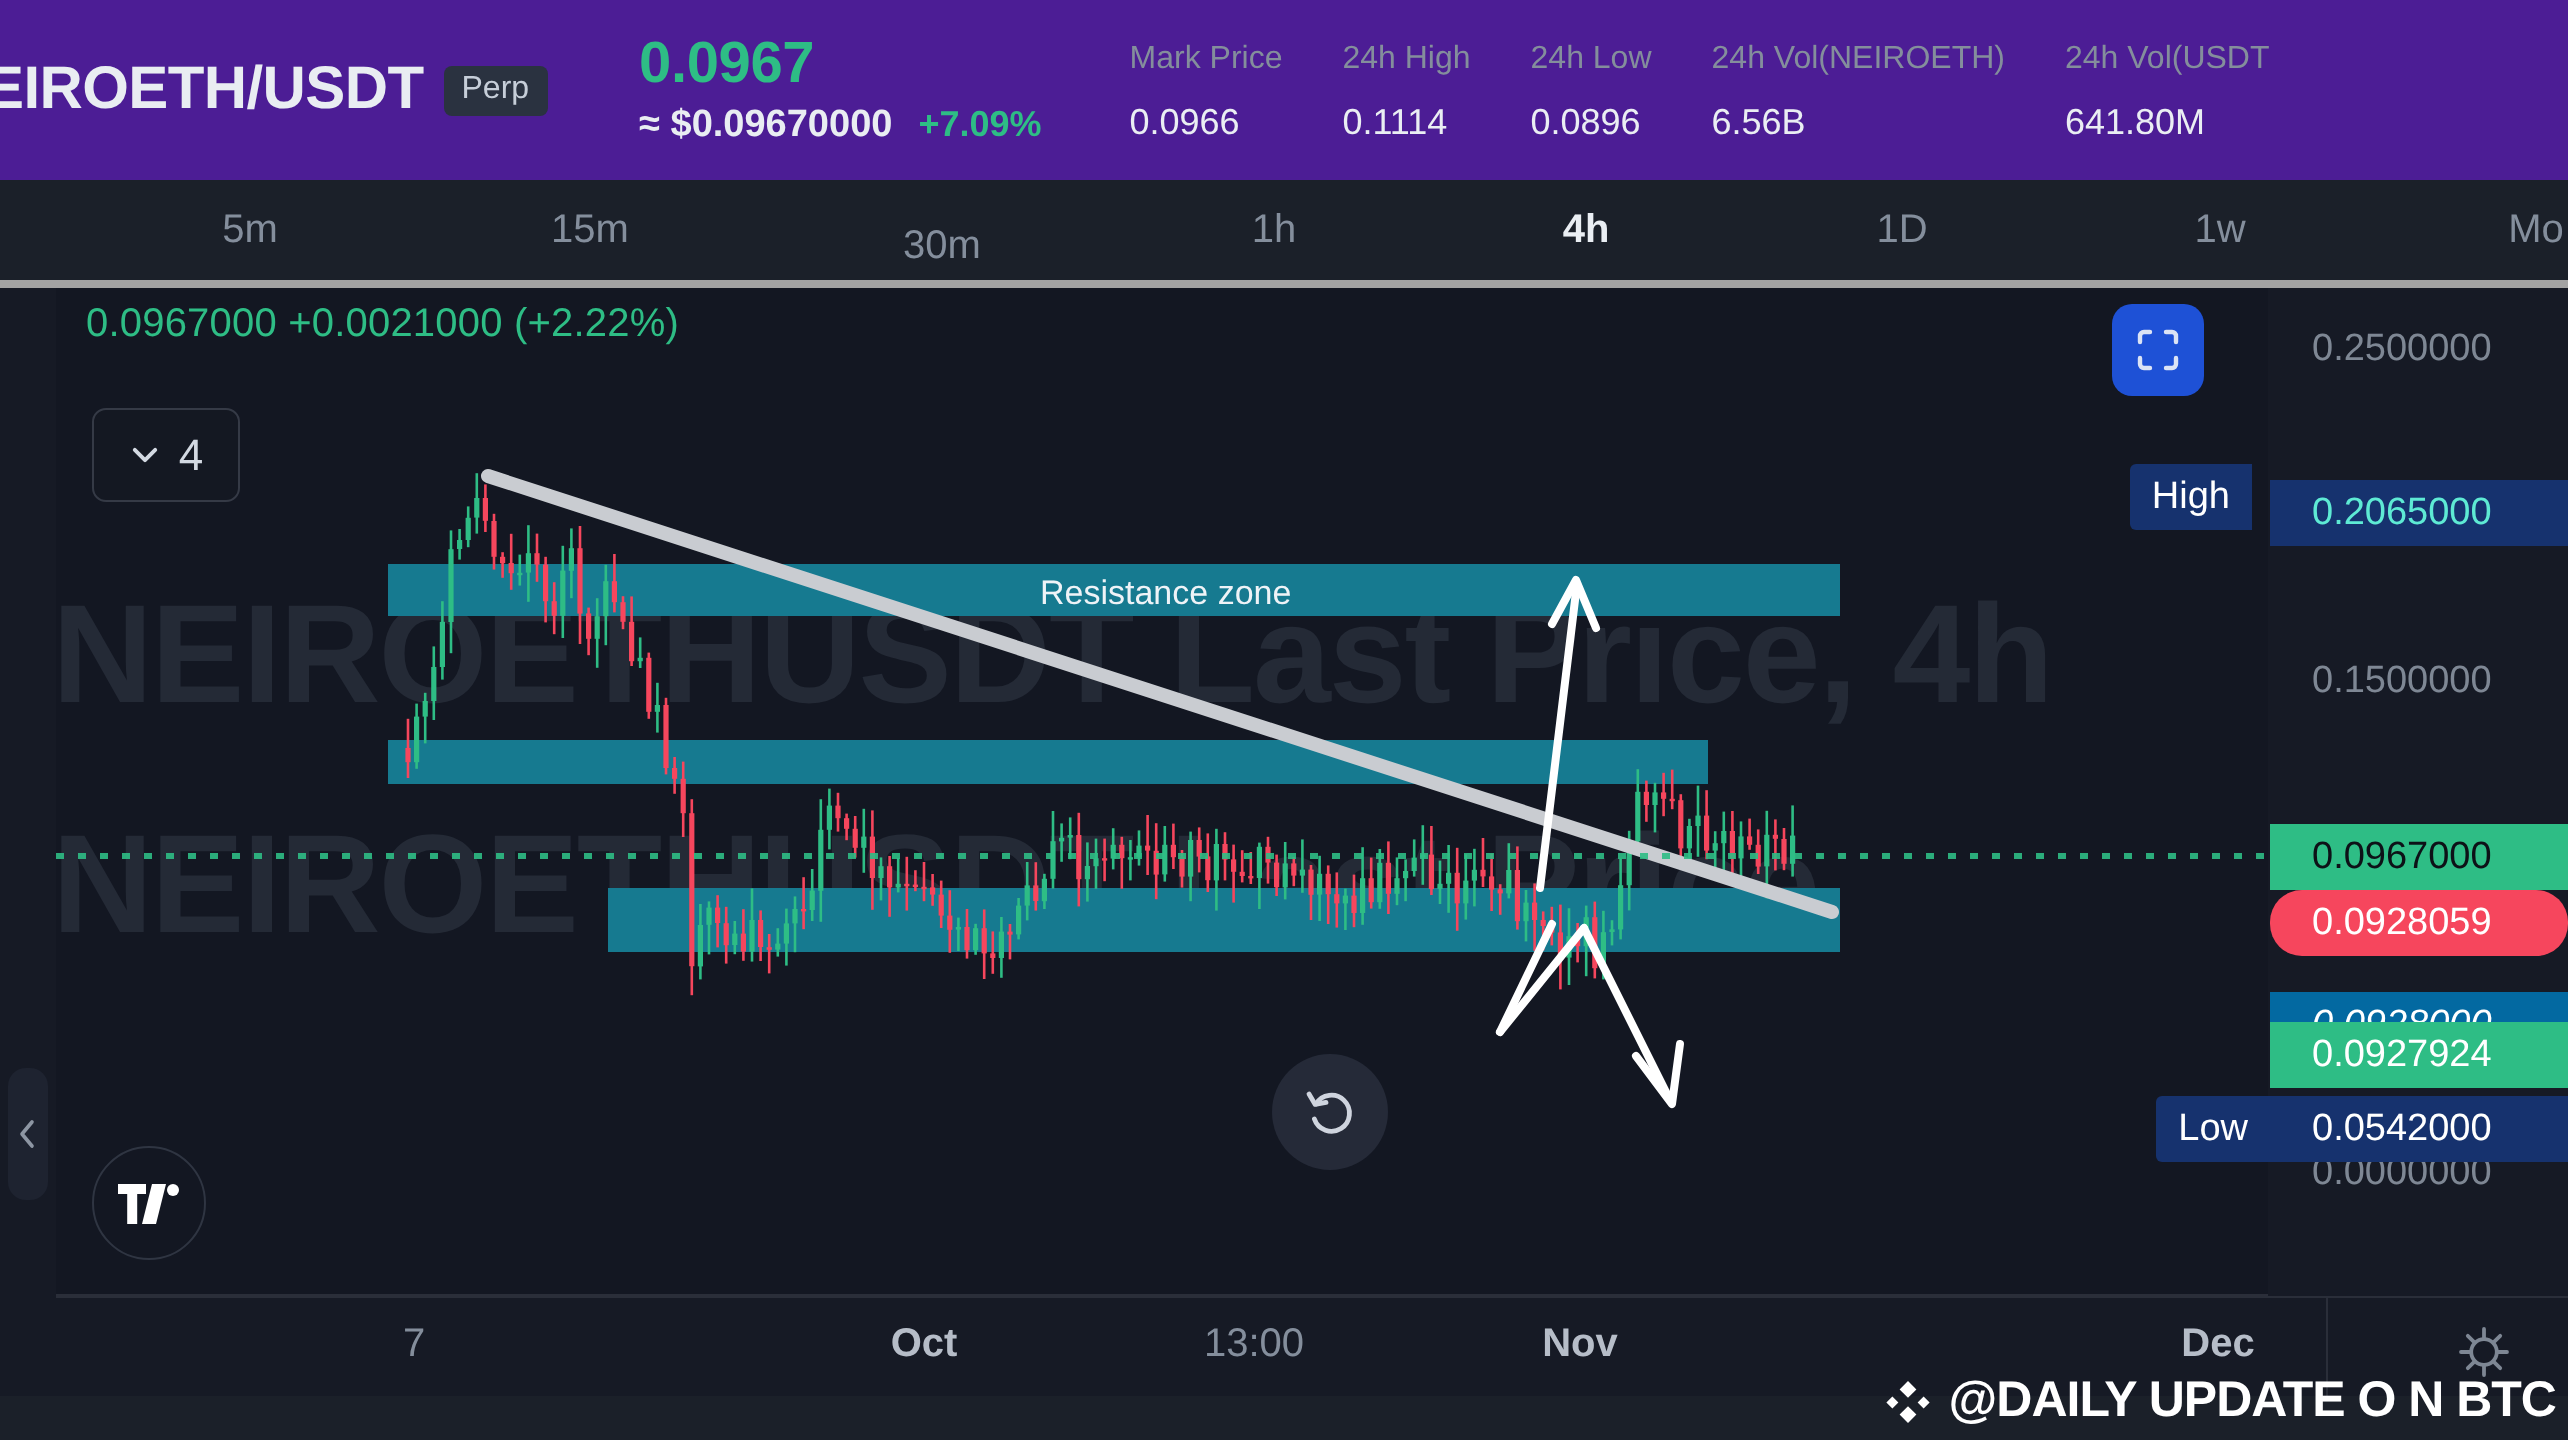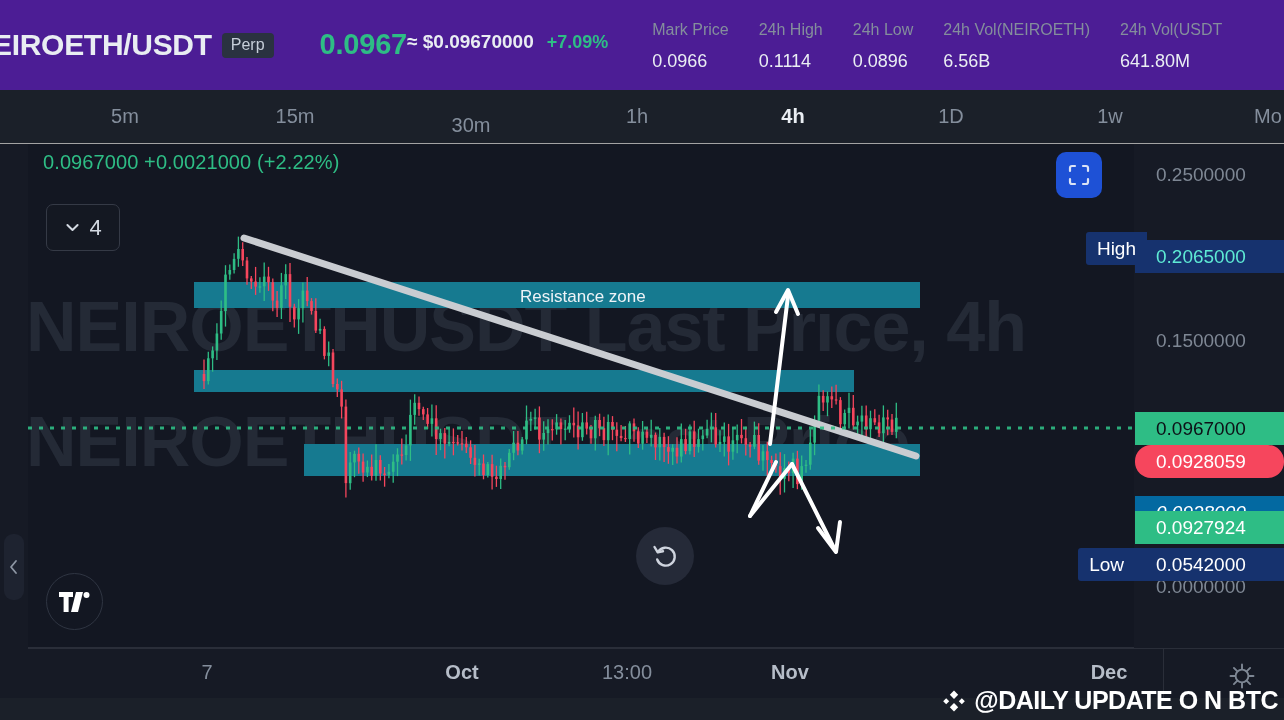--- a/index.html
+++ b/index.html
@@ -18,36 +18,36 @@
   }
   .sym-wrap{ display:flex; align-items:center; margin-left:-8px; }
   .symbol{
     font-size:30px; font-weight:700; color:#e9edf2; letter-spacing:-0.3px;
     white-space:nowrap;
   }
   .perp{
     margin-left:10px; background:#2a3240; color:#c6ced9;
     font-size:16px; padding:3px 9px 4px; border-radius:4px; font-weight:400;
   }
-  .price-block{ margin-left:46px; display:flex; flex-direction:row; justify-content:center; }
+  .price-block{ margin-left:46px; display:flex; flex-direction:column; justify-content:center; }
   .price-main{ font-size:29px; font-weight:700; color:#2ebd85; line-height:1.15; letter-spacing:-0.2px; }
   .price-sub{ display:flex; align-items:baseline; gap:13px; margin-top:3px; }
   .price-usd{ font-size:19px; color:#e9edf2; font-weight:600; }
   .price-chg{ font-size:18px; color:#2ebd85; font-weight:600; }
 
   .stats{ display:flex; margin-left:44px; gap:0; align-items:flex-start; }
   .stat{ display:flex; flex-direction:column; justify-content:center; padding-right:30px; }
   .stat-label{ font-size:16px; color:#848e9c; white-space:nowrap; line-height:1.5; }
   .stat-value{ font-size:18px; color:#eaeef3; margin-top:9px; white-space:nowrap; }
 
   
   .intervals{
     position:absolute; left:0; top:90px; width:1284px; height:54px;
     background:#1b2029; display:flex; align-items:center;
-    border-bottom:1px solid #a3a3a3;
+    border-bottom:4px solid #a3a3a3;
   }
   .iv{
     font-size:20px; color:#848e9c; text-align:center; cursor:pointer;
     user-select:none;
   }
   .iv.active{ color:#eaeef3; font-weight:700; }
 
   
   .chart-area{
     position:absolute; left:0; top:144px; width:1284px; height:576px;
@@ -632,21 +632,21 @@
         <path d="M8 2 L3 8 L8 14" stroke="#8d96a3" stroke-width="1.8" fill="none" stroke-linecap="round" stroke-linejoin="round"></path>
       </svg>
     </div>
 
     <div class="price-scale" id="price-scale">
         <div class="ps-tick" style="top: 20px;">0.2500000</div>
         <div class="ps-tick" style="top: 110px;">0.2000000</div>
         <div class="ps-tick" style="top: 186px;">0.1500000</div>
         <div class="ps-tick" style="top: 432px;">0.0000000</div>
         <div class="ps-badge" style="top: 96px; background: rgb(22, 50, 110); color: #5eead4;">0.2065000</div>
-        <div class="ps-tag" style="top: 88px; right: 137px; background: rgb(22, 50, 110);">High</div>
+        <div class="ps-tag" style="top: 88px; right: 158px; background: rgb(22, 50, 110);">High</div>
         <div class="ps-badge" style="top: 268px; background: rgb(46, 189, 133); color: rgb(13, 17, 23);">0.0967000</div>
         <div class="ps-badge" style="top: 301px; background: rgb(246, 70, 93); color: rgb(255, 255, 255); border-radius: 16px;">0.0928059</div>
         <div class="ps-badge" style="top: 352px; background: #0369a1; color: rgb(255, 255, 255); font-style: italic;">0.0928000</div>
         <div class="ps-badge" style="top: 367px; background: rgb(46, 189, 133); color: rgb(255, 255, 255);">0.0927924</div>
         <div class="ps-badge" style="top: 404px; background: rgb(22, 50, 110); color: rgb(255, 255, 255);">0.0542000</div>
         <div class="ps-tag" style="top: 404px; right: 149px; background: rgb(22, 50, 110);">Low</div>
       </div>
 
     <div class="time-scale" id="time-scale">
       <div class="ts-topline"></div>

